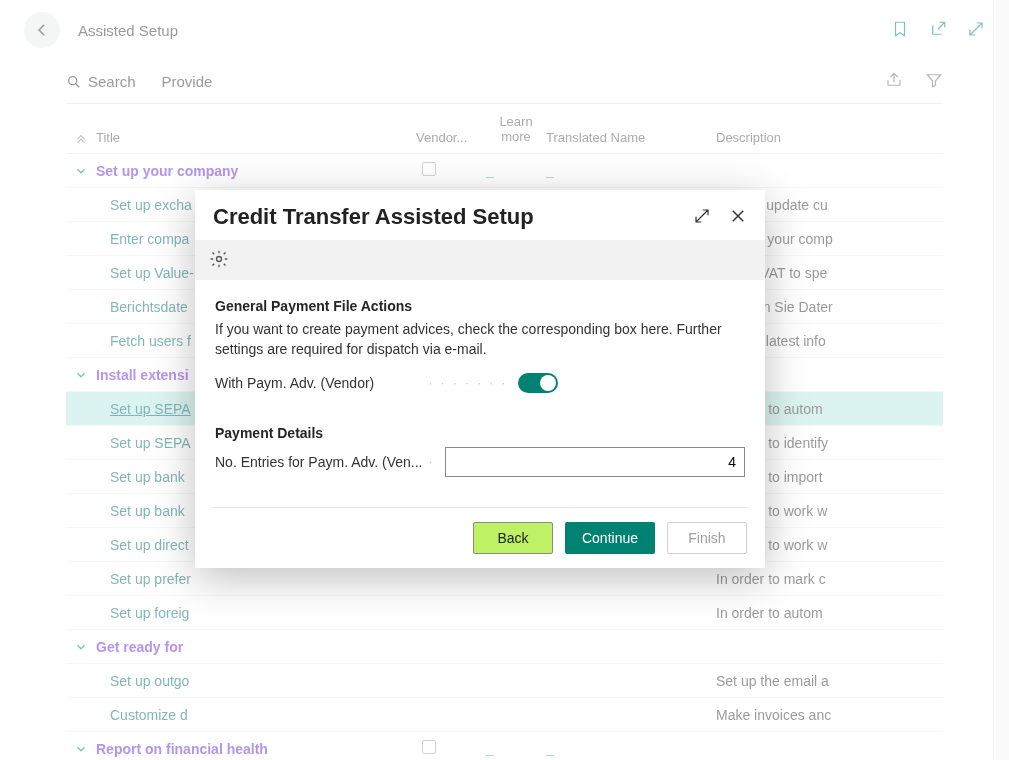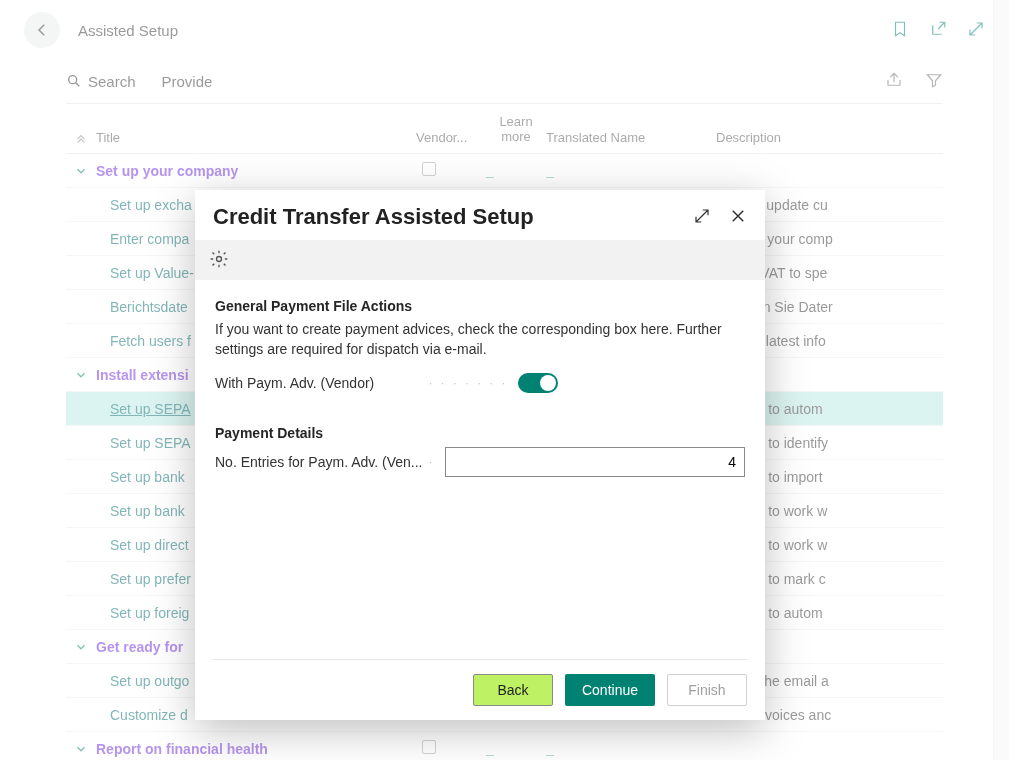--- a/index.html
+++ b/index.html
@@ -9,21 +9,21 @@
   
   
   .top-header { height: 60px; display: flex; align-items: center; padding: 0 24px; }
   .back-btn { width: 36px; height: 36px; border-radius: 50%; background: #e9ecec; display: flex; align-items: center; justify-content: center; margin-right: 18px; cursor: pointer; }
   .page-title { font-size: 15px; color: #333; }
   .top-actions { margin-left: auto; display: flex; gap: 20px; color: #008273; }
   .top-actions svg { width: 18px; height: 18px; }
 
   
   .command-bar { height: 44px; display: flex; align-items: center; padding: 0 0; margin: 0 66px 0 66px; border-bottom: 1px solid #e0e0e0; }
-  .cmd-item { display: flex; align-items: flex-start; gap: 6px; margin-right: 26px; color: #333; cursor: pointer; font-size: 15px; }
+  .cmd-item { display: flex; align-items: flex-end; gap: 6px; margin-right: 26px; color: #333; cursor: pointer; font-size: 15px; }
   .cmd-item svg { width: 16px; height: 16px; }
   .cmd-right { margin-left: auto; display: flex; gap: 22px; color: #6b6b6b; }
   .cmd-right svg { width: 18px; height: 18px; }
 
   
   .table { margin: 0 66px; }
   .th-row, .tr { display: grid; grid-template-columns: 30px 320px 70px 60px 170px 1fr; align-items: center; height: 34px; }
   .th-row { color: #555; font-size: 13px; border-bottom: 1px solid #e0e0e0; height: 50px; align-items: end; padding-bottom: 8px; }
   .th-learn { line-height: 1.2; text-align: center; }
   .tr { border-bottom: 1px solid #ececec; }
@@ -33,21 +33,21 @@
   .group-title { font-weight: 600; color: #6d28d9; }
   .row-title { padding-left: 14px; }
   .link { color: #026b6e; cursor: pointer; }
   .link.under { text-decoration: underline; }
   .checkbox { width: 14px; height: 14px; border: 1px solid #a5a5a5; border-radius: 2px; display:inline-block; margin-left: 6px; }
   .dash { color: #058074; font-weight: 600; }
   .selected-row { background: #b8e8e3; }
   .desc { color: #333; white-space: nowrap; overflow: hidden; }
 
   
-  .dialog { position: absolute; left: 195px; top: 190px; width: 570px; height: 530px; background: #fff; box-shadow: 0 10px 40px rgba(0,0,0,0.25); z-index: 10; display: flex; flex-direction: column; }
+  .dialog { position: absolute; left: 195px; top: 190px; width: 570px; height: 378px; background: #fff; box-shadow: 0 10px 40px rgba(0,0,0,0.25); z-index: 10; display: flex; flex-direction: column; }
   .dlg-header { display: flex; align-items: center; padding: 14px 18px 10px 18px; }
   .dlg-title { font-size: 22px; font-weight: 600; color: #222; }
   .dlg-header-actions { margin-left: auto; display: flex; gap: 18px; color: #333; }
   .dlg-header-actions svg { width: 18px; height: 18px; cursor: pointer; }
   .dlg-gearbar { background: #f2f2f2; height: 40px; display: flex; align-items: center; padding: 0 14px; }
   .dlg-body { padding: 18px 20px; flex: 1; overflow: hidden; }
   .section-h { font-weight: 600; font-size: 14px; margin-bottom: 6px; }
   .section-p { font-size: 14px; color: #333; line-height: 1.4; margin-bottom: 14px; }
   .field-row { display: flex; align-items: center; margin-bottom: 14px; }
   .field-label { width: 210px; font-size: 14px; color: #333; white-space: nowrap; overflow: hidden; text-overflow: ellipsis; }

